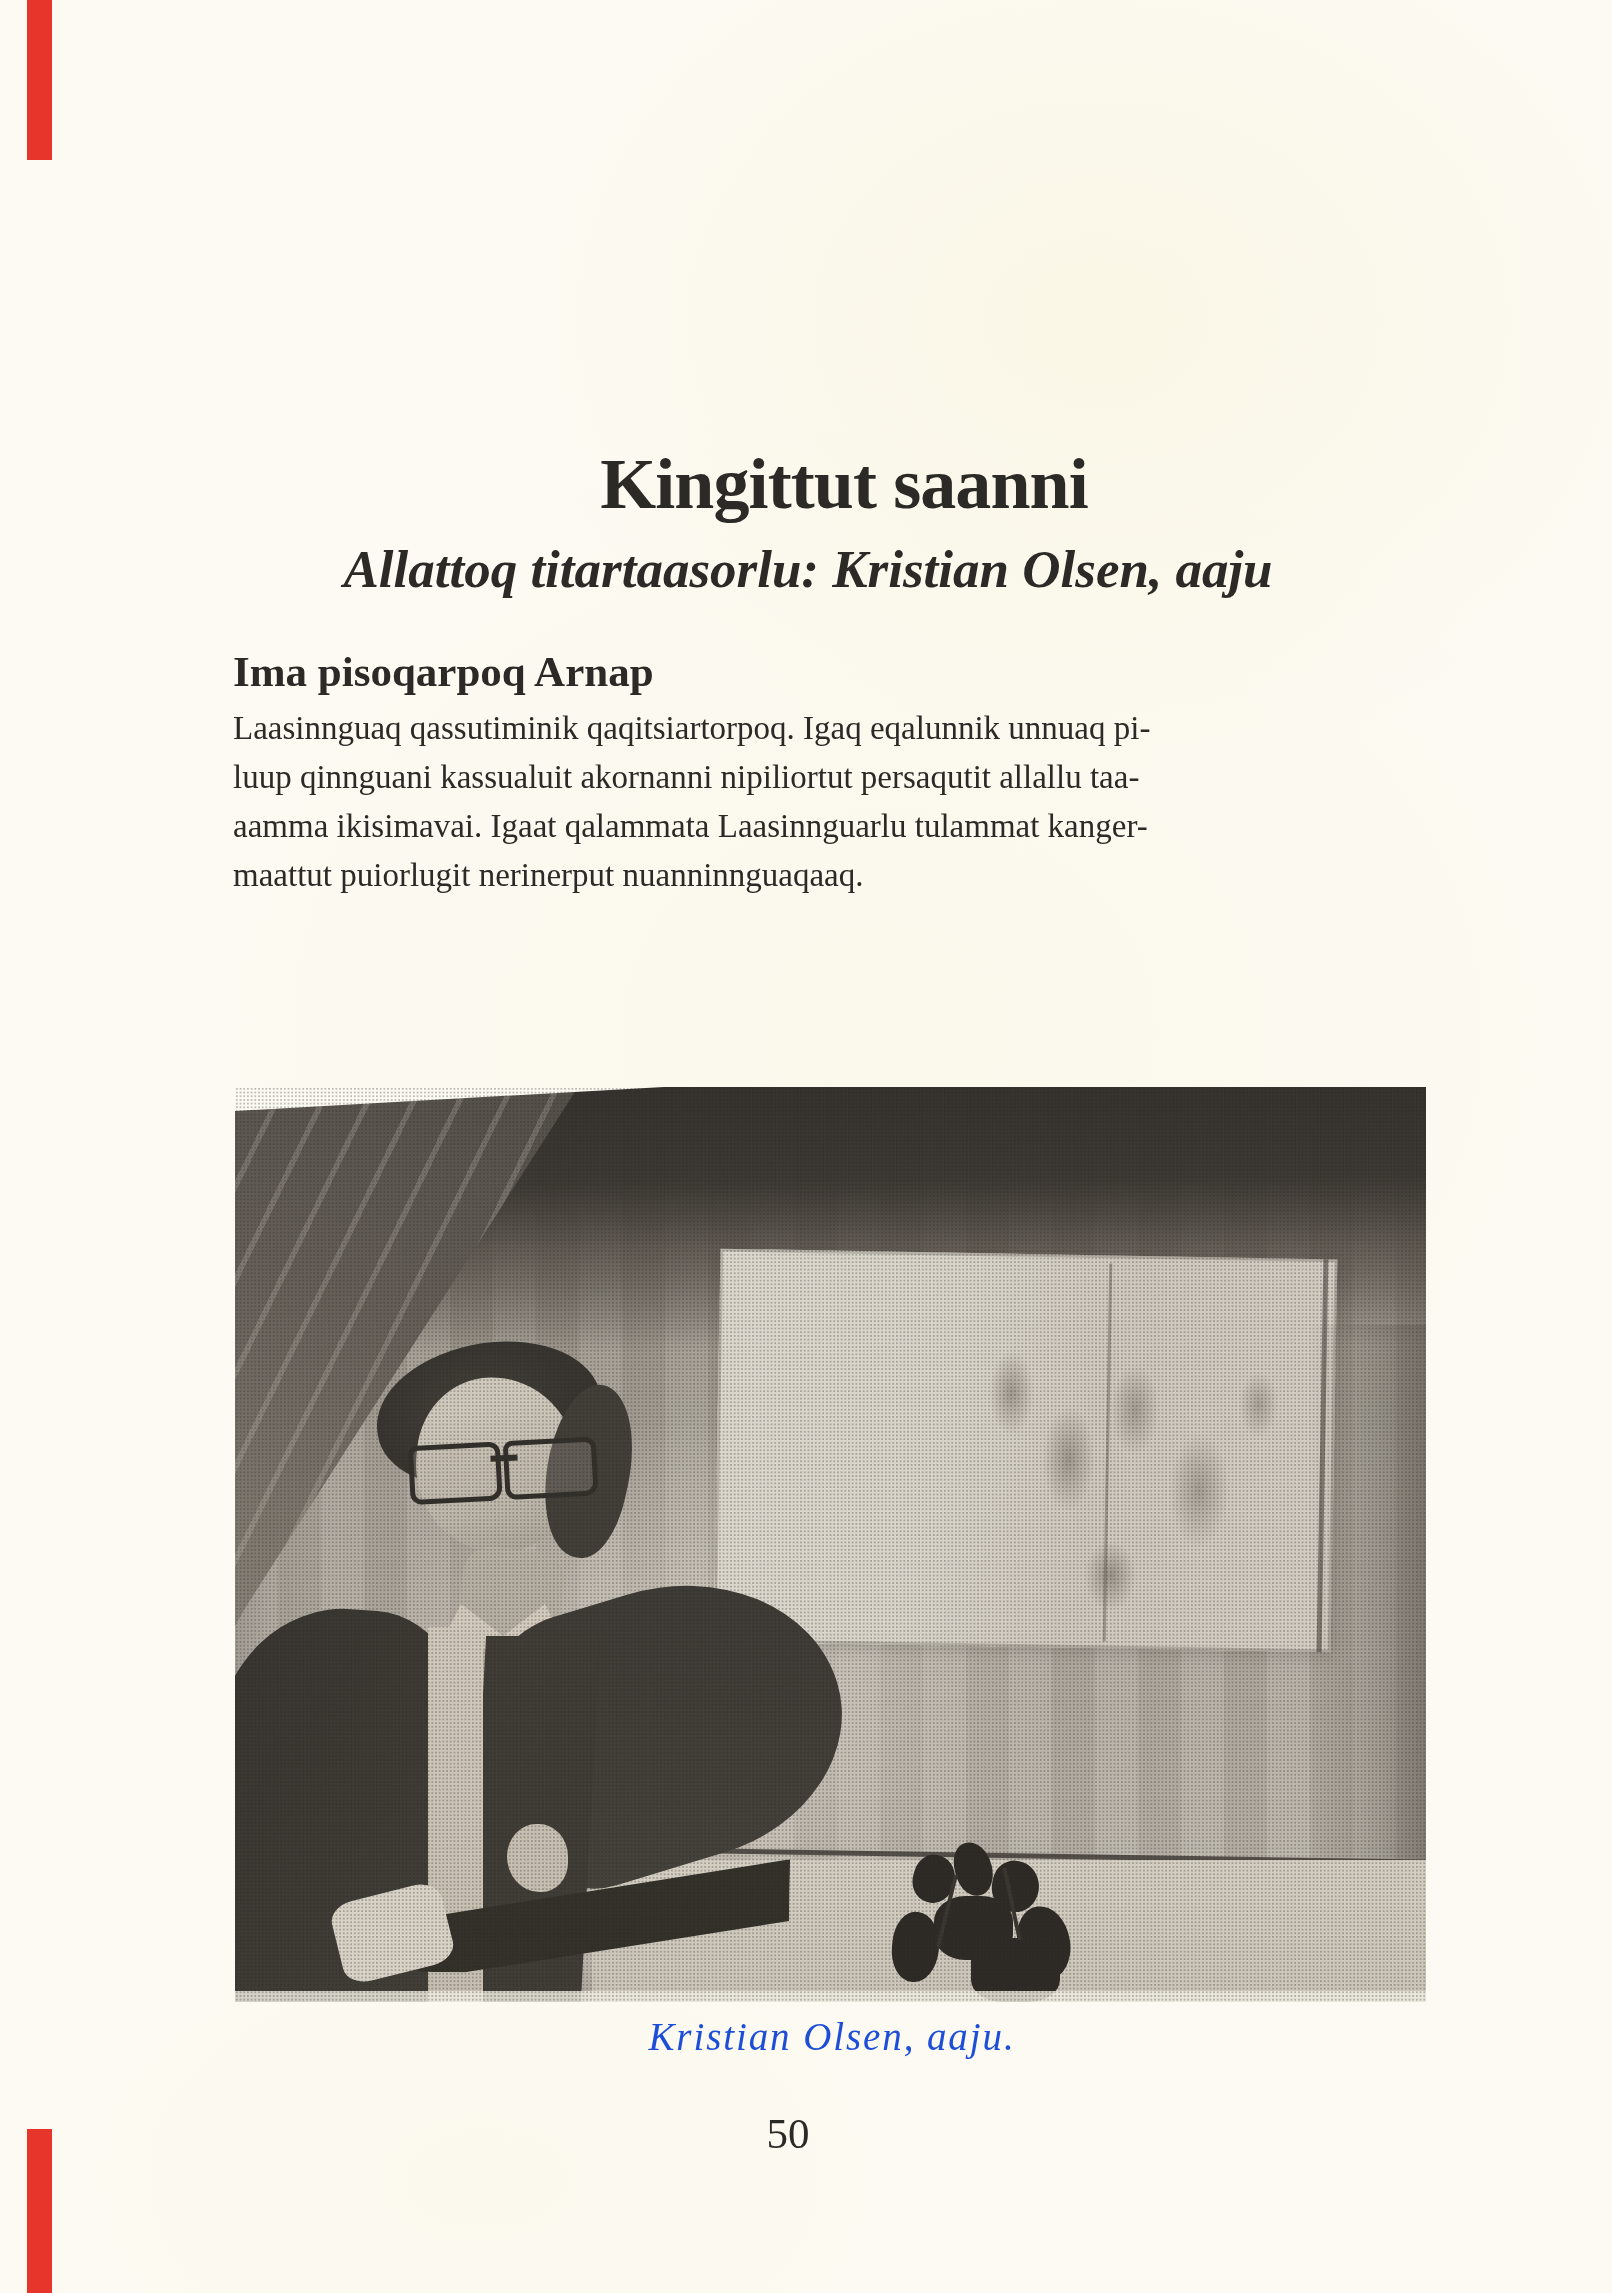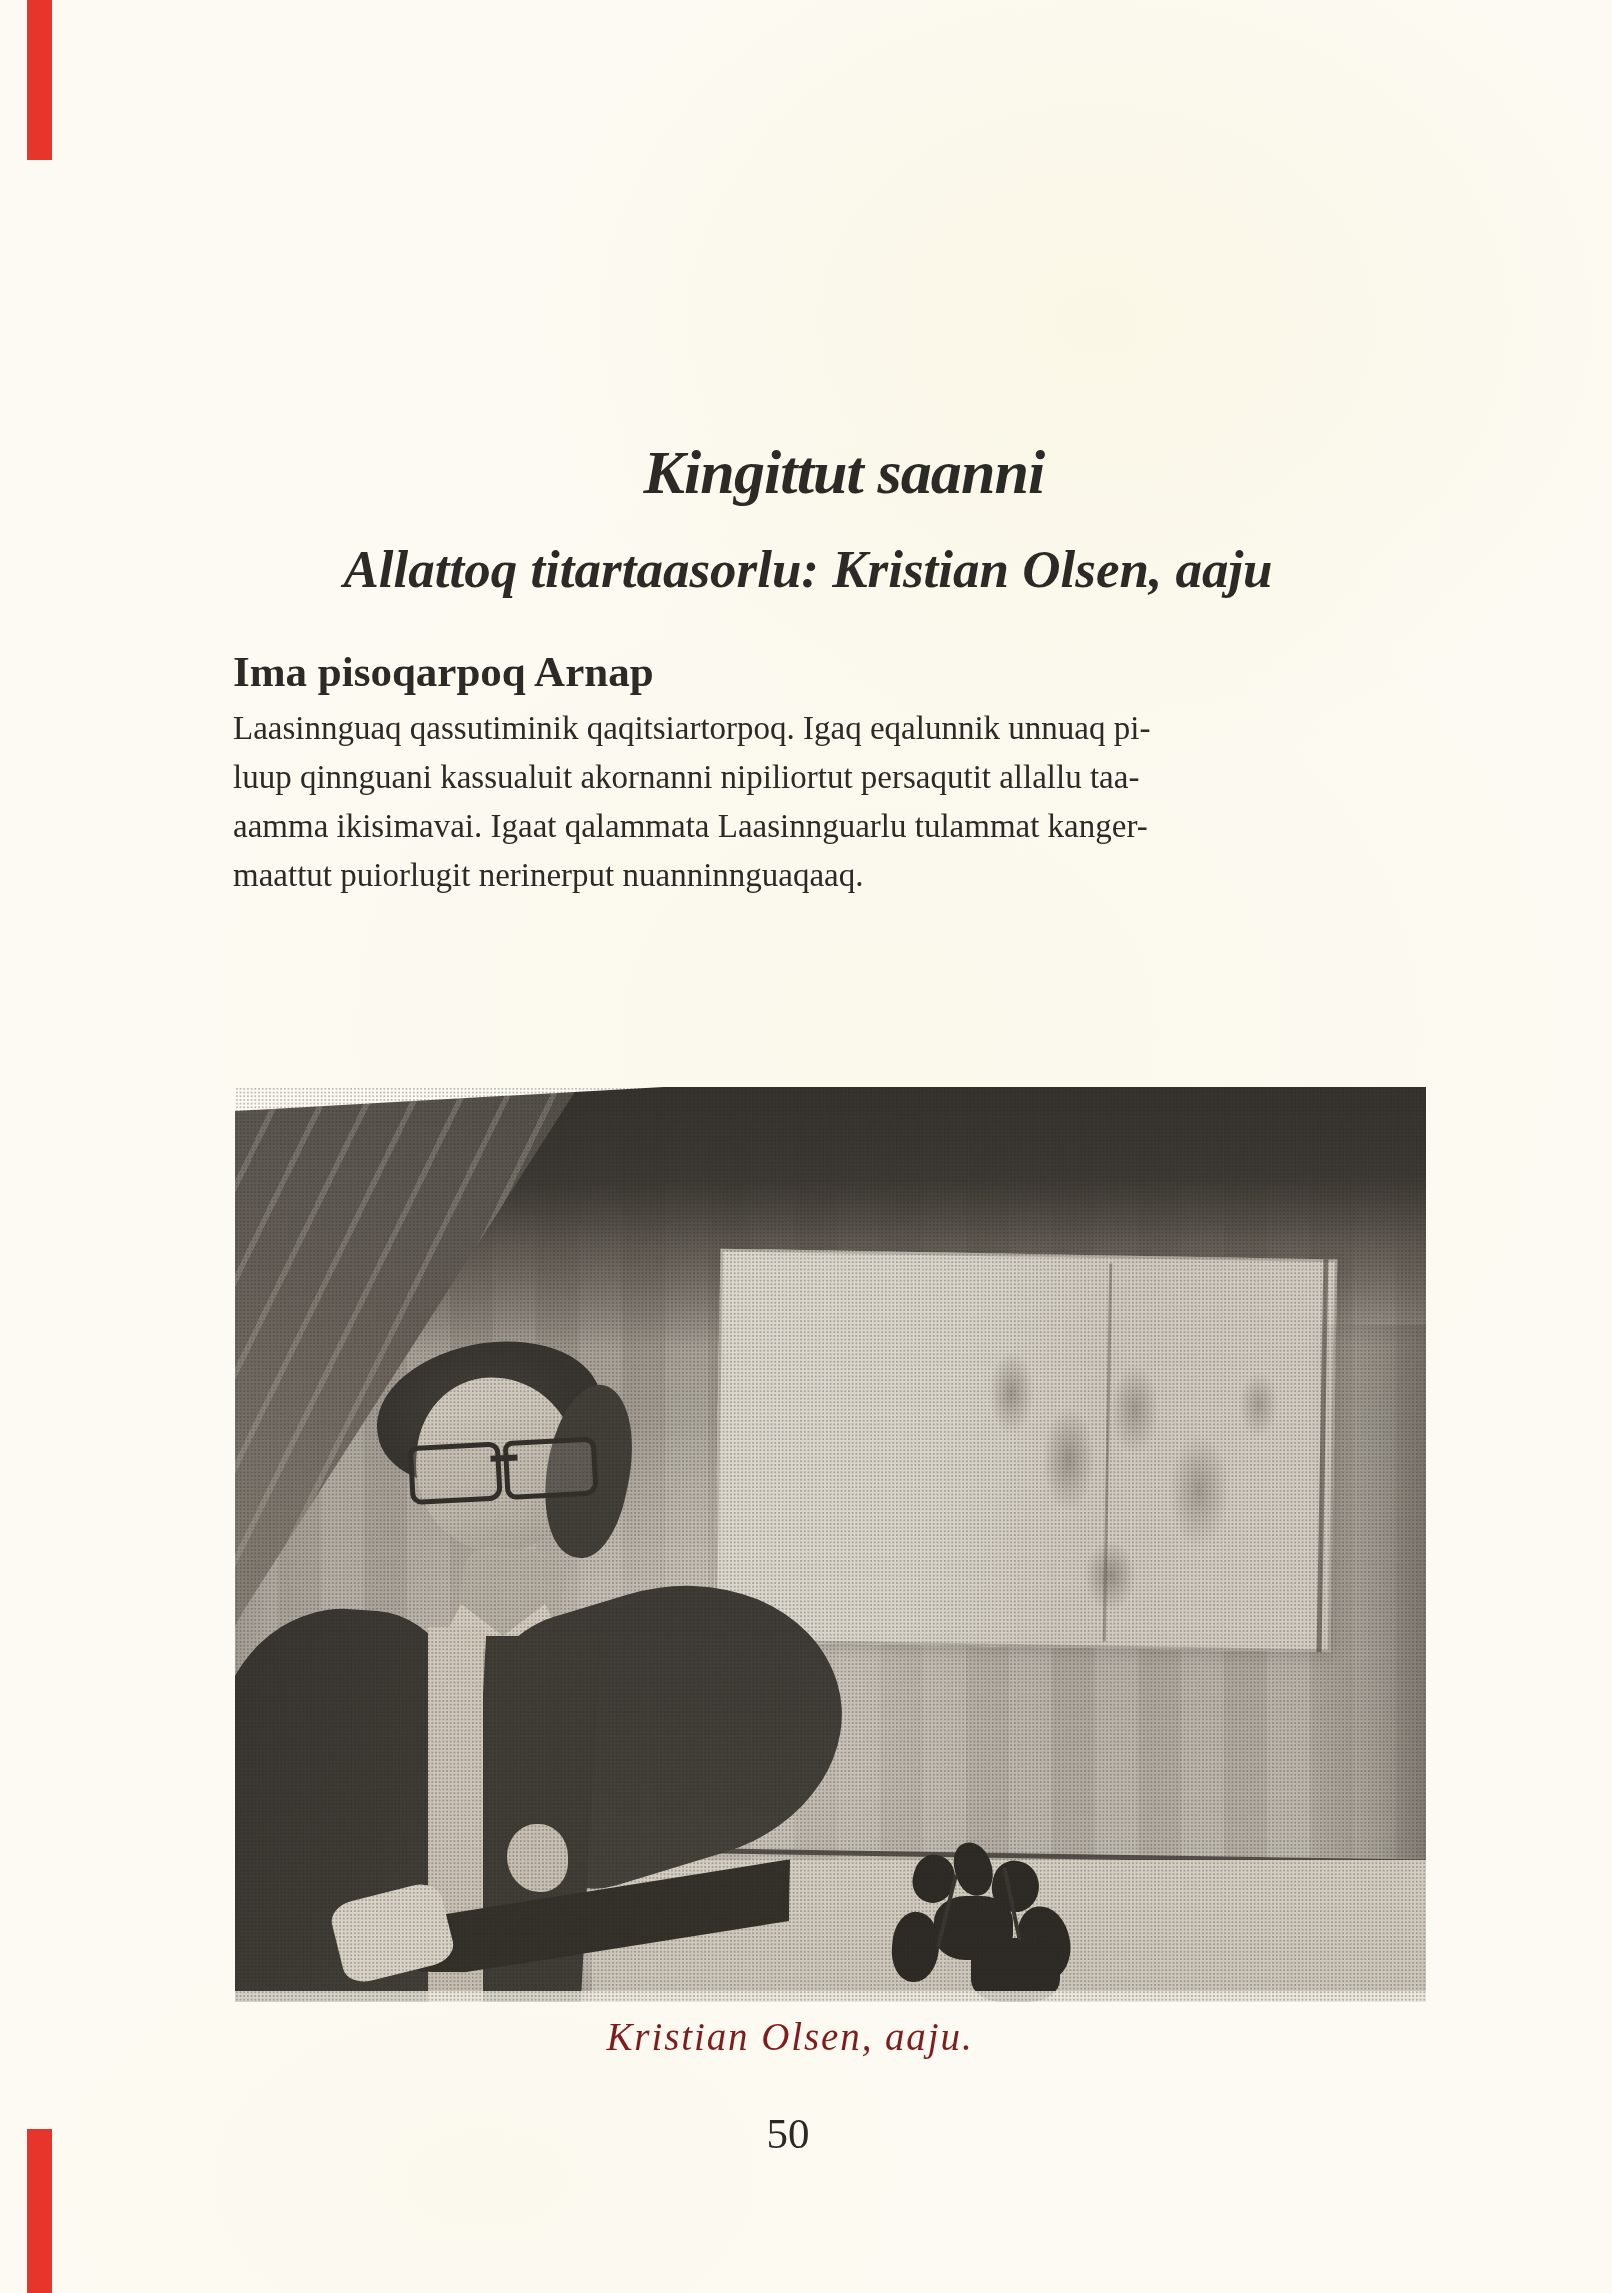--- a/index.html
+++ b/index.html
@@ -18,21 +18,21 @@
       radial-gradient(839px 653px at 68% 14%, rgba(247,243,215,0.45), rgba(247,243,215,0) 70%),
       radial-gradient(1025px 839px at 55% 45%, rgba(249,246,224,0.35), rgba(249,246,224,0) 75%),
       radial-gradient(746px 466px at 30% 95%, rgba(250,248,232,0.4), rgba(250,248,232,0) 70%);
   }
   .red-mark{position:absolute;left:27px;width:25px;background:#e8352c;z-index:3;}
   .red-mark.top{top:0;height:160px;}
   .red-mark.bottom{top:2129px;height:164px;}
 
   .title{
     position:absolute;top:395px;left:844px;transform:translateX(-50%);
-    font-size:62px;font-weight:bold;letter-spacing:-0.9px;white-space:nowrap;z-index:2;font-style:italic;
+    font-size:72px;font-weight:bold;letter-spacing:-0.9px;white-space:nowrap;z-index:2;
   }
   .byline{
     position:absolute;top:539px;left:808px;transform:translateX(-50%);
     font-size:53px;font-weight:bold;font-style:italic;white-space:nowrap;z-index:2;
   }
   .section-heading{
     position:absolute;top:647px;left:233px;
     font-size:43px;font-weight:bold;z-index:2;
   }
   .body-par{
@@ -193,23 +193,23 @@
     background:rgba(240,236,226,0.85);
   }
   
   .photo::after{
     content:"";position:absolute;inset:0;pointer-events:none;
     background-image:radial-gradient(rgba(38,34,29,0.28) 0.9px, rgba(0,0,0,0) 1.3px);
     background-size:3.7px 3.7px;
   }
 
   .caption{
-    position:absolute;top:2014px;left:790px;transform:translateX(-50%);
+    position:absolute;top:2014px;left:832px;transform:translateX(-50%);
     font-size:39px;font-style:italic;letter-spacing:1.9px;white-space:nowrap;
-    color:#7f1d1d;z-index:2;
+    color:#1d4ed8;z-index:2;
   }
   .page-number{
     position:absolute;top:2109px;left:788px;transform:translateX(-50%);
     font-size:43px;z-index:2;
   }
 </style>
 </head>
 <body>
 
 <div class="page">

